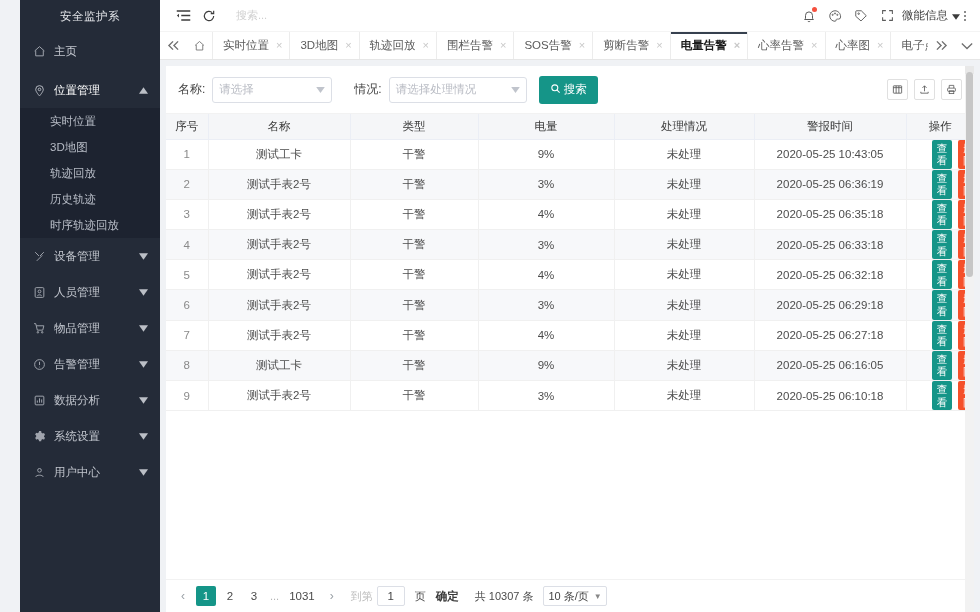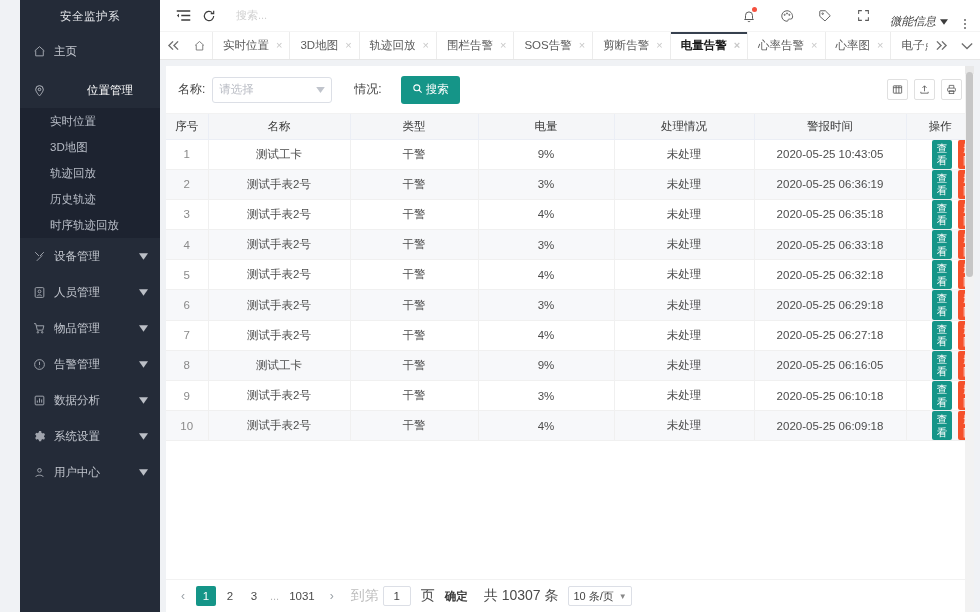--- a/index.html
+++ b/index.html
@@ -46,21 +46,21 @@
     flex: 0 0 15px;
   }
   .nav-item .ic svg { display: block; }
   .nav-item .lbl { flex: 1; white-space: nowrap; }
   .nav-item .arrow {
     width: 10px; height: 10px;
     display: inline-flex; align-items: center; justify-content: center;
     opacity: .85;
   }
   .nav-item.home { height: 38px; }
-  .nav-item.expanded { color: #fff; gap: 33px; }
+  .nav-item.expanded { color: #fff; }
   .submenu { background: #1d2330; }
   .sub-item {
     height: 26px;
     display: flex; align-items: center;
     padding-left: 30px;
     color: #b7bcc6;
     font-size: 11.5px;
     cursor: pointer;
     white-space: nowrap;
   }
@@ -89,21 +89,21 @@
     position: relative;
   }
   .tb-search {
     margin-left: 14px;
     color: #cfcfcf;
     font-size: 11px;
     cursor: text;
     flex: 0 0 auto;
   }
   .tb-spacer { flex: 1; }
-  .tb-right { display: flex; align-items: flex-end; gap: 12px; font-style: italic; }
+  .tb-right { display: flex; align-items: center; gap: 0; }
   .tb-right .tb-icon { color: #6b6b6b; }
   .dot {
     position: absolute; top: 4px; right: 5px;
     width: 5px; height: 5px; border-radius: 50%;
     background: #f5503e;
   }
   .user {
     display: flex; align-items: center; gap: 4px;
     color: #3c3c3c; font-size: 11.5px; cursor: pointer;
     margin-left: 2px;
@@ -276,21 +276,21 @@
     display: flex; align-items: center; justify-content: center;
     color: #9aa0a6; cursor: pointer; font-size: 12px;
   }
   .pg-num {
     min-width: 20px; height: 20px; padding: 0 4px;
     display: flex; align-items: center; justify-content: center;
     font-size: 11.5px; color: #4a4a4a; cursor: pointer;
   }
   .pg-num.active { background: #159588; color: #fff; border-radius: 2px; }
   .pg-ell { color: #b5b5b5; padding: 0 2px; font-size: 11px; }
-  .pg-txt { color: #bdbdbd; font-size: 14px; margin-left: 6px; }
+  .pg-txt { color: #bdbdbd; font-size: 11px; margin-left: 6px; }
   .pg-txt.dark { color: #4a4a4a; }
   .pg-input {
     width: 28px; height: 20px;
     border: 1px solid #dcdfe6; border-radius: 2px;
     text-align: center; font-size: 11.5px; color: #444;
     font-family: inherit; background:#fff;
   }
   .pg-confirm {
     height: 20px; padding: 0 6px;
     background: #fff; border: none;
@@ -591,20 +591,28 @@
           <div class="select">
             <span>请选择</span>
             <span class="caret">
               <svg width="9" height="6" viewBox="0 0 10 7">
                   <path d="M0 0h10L5 7z" fill="#c0c4cc"></path>
                 </svg>
             </span>
           </div>
           <span class="gap"></span>
           <span class="f-label">情况:</span>
+          <div class="select wide">
+            <span>请选择处理情况</span>
+            <span class="caret">
+              <svg width="9" height="6" viewBox="0 0 10 7">
+                  <path d="M0 0h10L5 7z" fill="#c0c4cc"></path>
+                </svg>
+            </span>
+          </div>
           <button class="btn-search">
             <span>
               <svg width="11" height="11" viewBox="0 0 24 24" fill="none" stroke="#fff" stroke-width="2.4">
                 <circle cx="10.5" cy="10.5" r="6.5"></circle>
                   <path d="M15.5 15.5L21 21"></path>
               </svg>
             </span>
             <span>搜索</span>
           </button>
 
@@ -774,34 +782,20 @@
                 <td>3%</td>
                 <td>未处理</td>
                 <td>2020-05-25 06:10:18</td>
                 <td>
                     <div class="act">
                   <button class="pill view">查看</button>
                   <button class="pill del">删除</button>
                 </div>
                   </td>
               </tr>
-              <tr>
-                <td class="idx">10</td>
-                <td>测试手表2号</td>
-                <td>干警</td>
-                <td>4%</td>
-                <td>未处理</td>
-                <td>2020-05-25 06:09:18</td>
-                <td>
-                    <div class="act">
-                  <button class="pill view">查看</button>
-                  <button class="pill del">删除</button>
-                </div>
-                  </td>
-              </tr>
             </tbody>
           </table>
         </div>
 
         <div class="pager">
           <span class="pg-arrow">‹</span>
           <span class="pg-num active">1</span>
           <span class="pg-num">2</span>
           <span class="pg-num">3</span>
           <span class="pg-ell">...</span>

